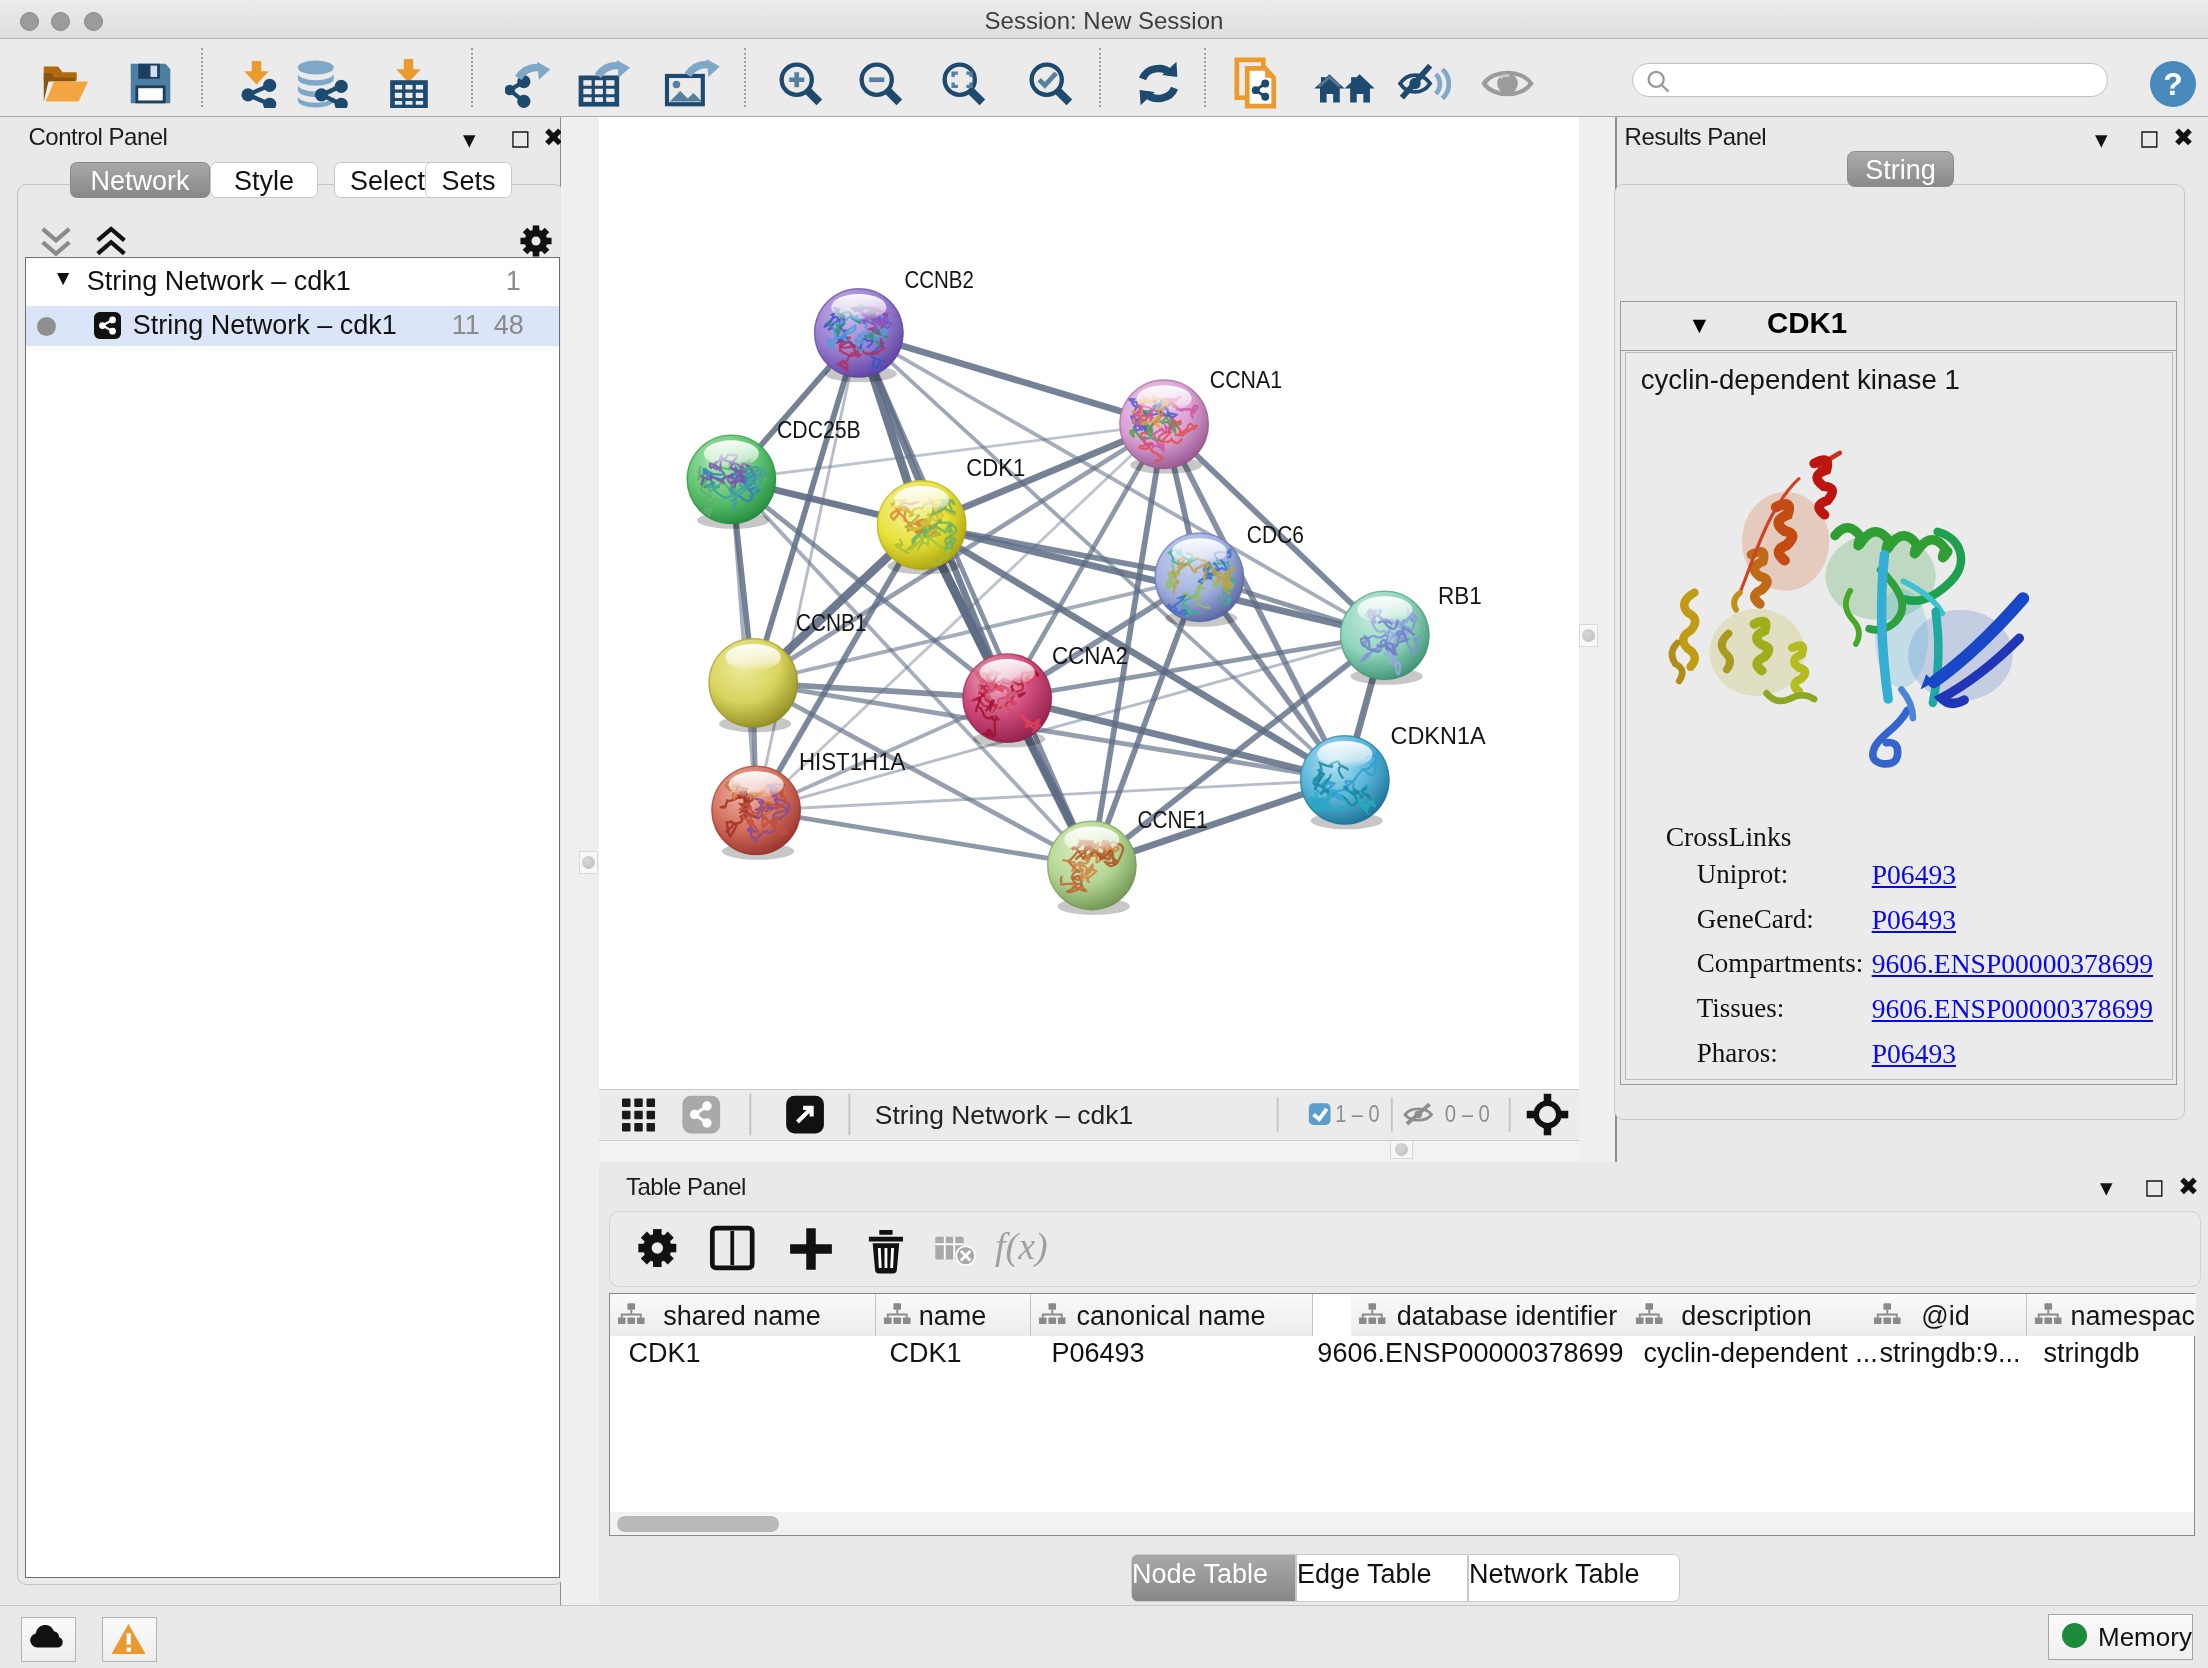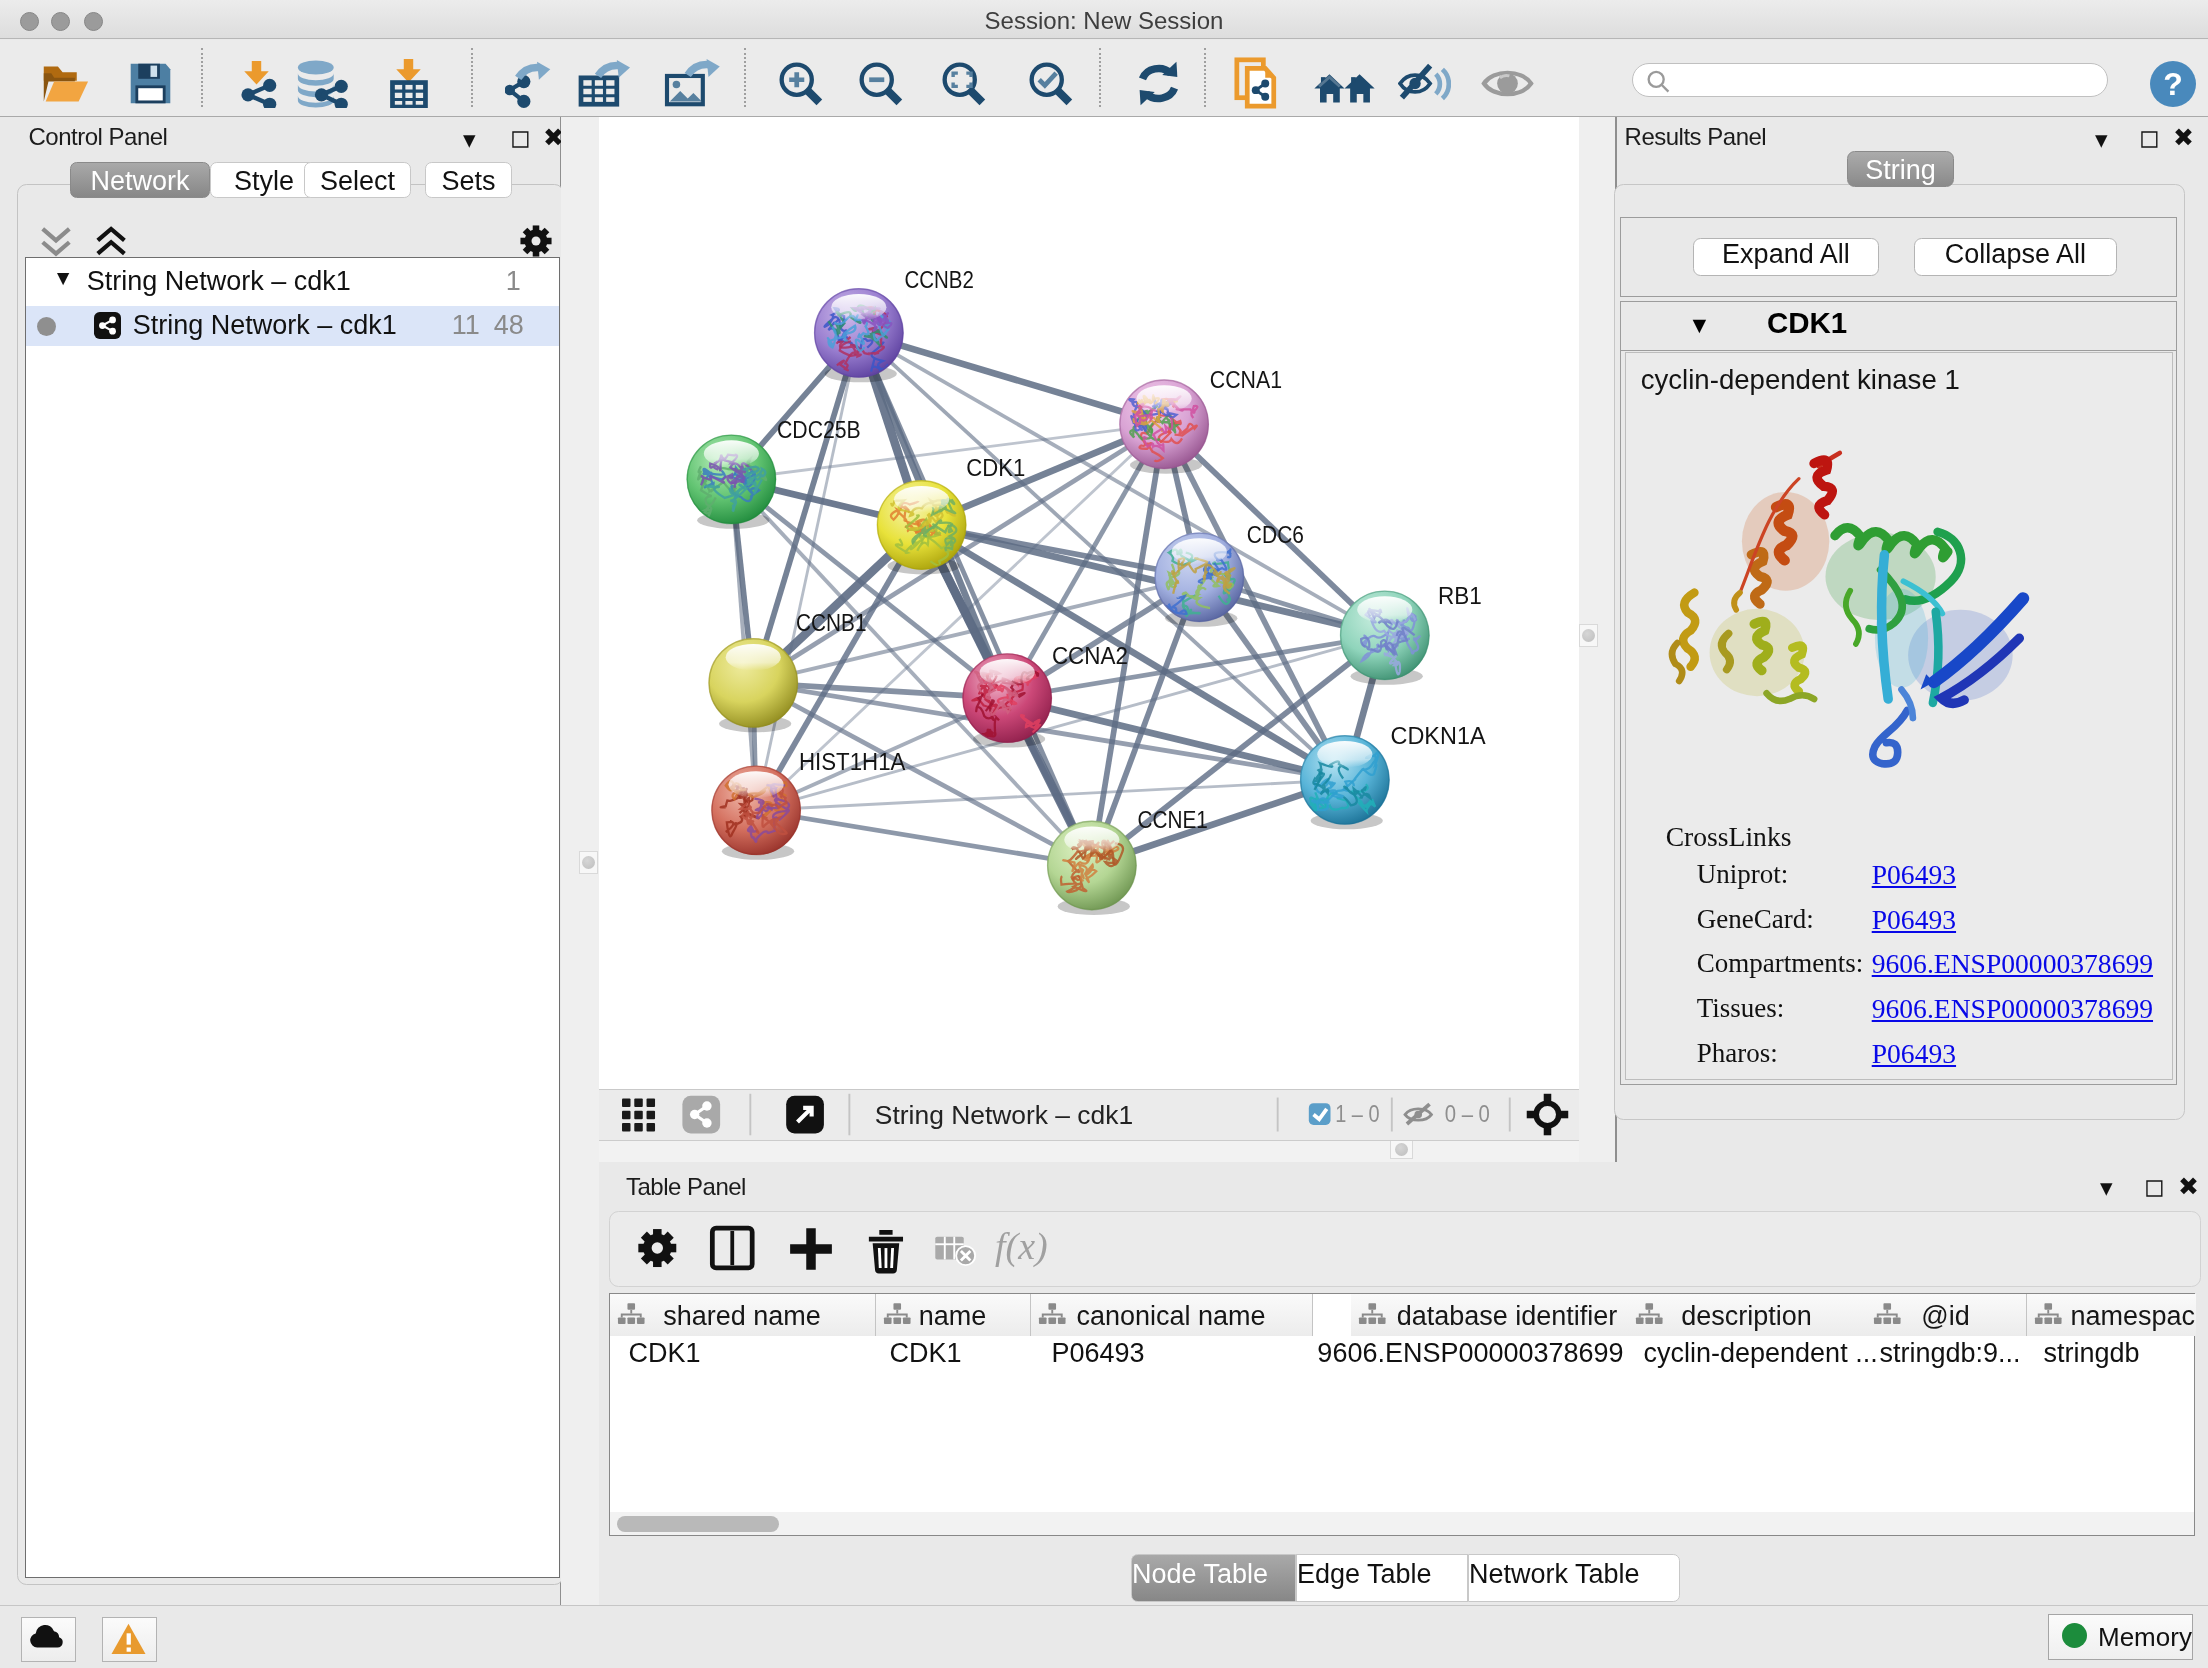--- a/index.html
+++ b/index.html
@@ -228,21 +228,21 @@
 </div>
 
 <div id="cpanel" class="abs">
   <div class="ptitle" style="position:absolute;left:28.5px;top:5.7px;">Control Panel</div>
   <div class="pctl" style="left:463px;top:7.6px;">▾</div>
   <div class="pctl" style="left:510px;top:5.7px;">◻</div>
   <div class="pctl" style="left:543px;top:5.7px;">✖</div>
   <div id="cp-tabs">
     <div class="tab tabsel" style="left:0px; width:140px;">Network</div>
     <div class="tab" style="left:140px; width:108px;">Style</div>
-    <div class="tab" style="left:234px; width:107px;">Select</div>
+    <div class="tab" style="left:264px; width:107px;">Select</div>
     <div class="tab" style="left:355px; width:87px;">Sets</div>
   </div>
   <div id="cp-inner">
     <svg width="114" height="48" viewBox="0 0 120 50" style="position:absolute;left:19px;top:38px;">
       <g stroke="#8b8b8b" stroke-width="4.5" fill="none">
           <path d="M6,6 l14,12 14,-12"></path>
           <path d="M6,20 l14,12 14,-12"></path>
         </g>
       <g stroke="#111" stroke-width="4.5" fill="none">
           <path d="M64,18 l14,-12 14,12"></path>
@@ -723,24 +723,20 @@
   </svg>
 </div>
 
 <div id="rpanel" class="abs">
   <div class="ptitle" style="position:absolute;left:7.6px;top:5.7px;">Results Panel</div>
   <div class="pctl" style="left:478px;top:7.6px;">▾</div>
   <div class="pctl" style="left:522px;top:5.7px;">◻</div>
   <div class="pctl" style="left:556px;top:5.7px;">✖</div>
   <div id="rp-outer">
     <div id="stringtab" style="top:-34px;">String</div>
-    <div id="rp-box1">
-      <div class="rbtn" style="left:72px;width:186px;">Expand All</div>
-      <div class="rbtn" style="left:293px;width:203px;">Collapse All</div>
-    </div>
     <div id="rp-box2">
       <div style="position:absolute;left:67px;top:9.5px;font-size:23px;">▼</div>
       <div style="position:absolute;left:146px;top:3.8px;font-size:29.5px;font-weight:bold;">CDK1</div>
       <div style="position:absolute;left:0;top:48px;width:100%;border-top:1.9px solid #9c9c9c;"></div>
       <div id="rp-desc">
         <div style="position:absolute;left:15px;top:11.4px;font-size:27.6px;color:#141414;">cyclin-dependent kinase 1</div>
         <svg id="protein" width="380" height="333" viewBox="0 0 400 350" style="position:absolute;left:38px;top:95px;">
 <g opacity="1">
  <ellipse cx="128" cy="98" rx="46" ry="52" fill="#cf5a1a" opacity=".22"></ellipse>
  <ellipse cx="228" cy="135" rx="58" ry="46" fill="#3aa043" opacity=".25"></ellipse>

